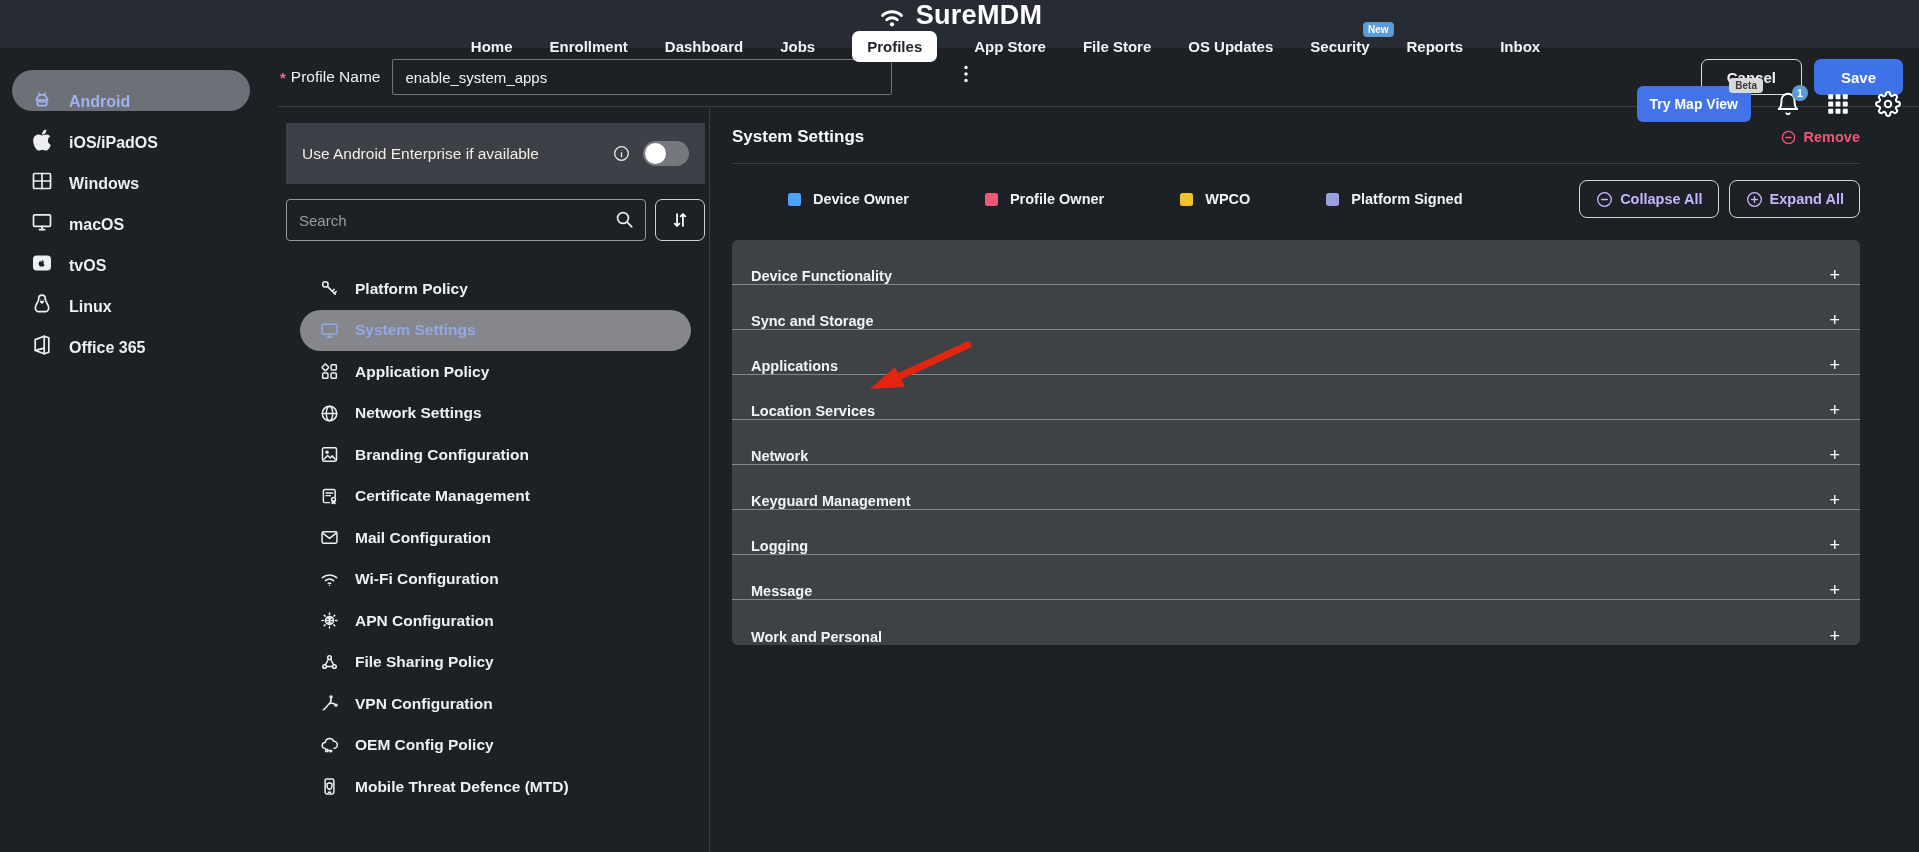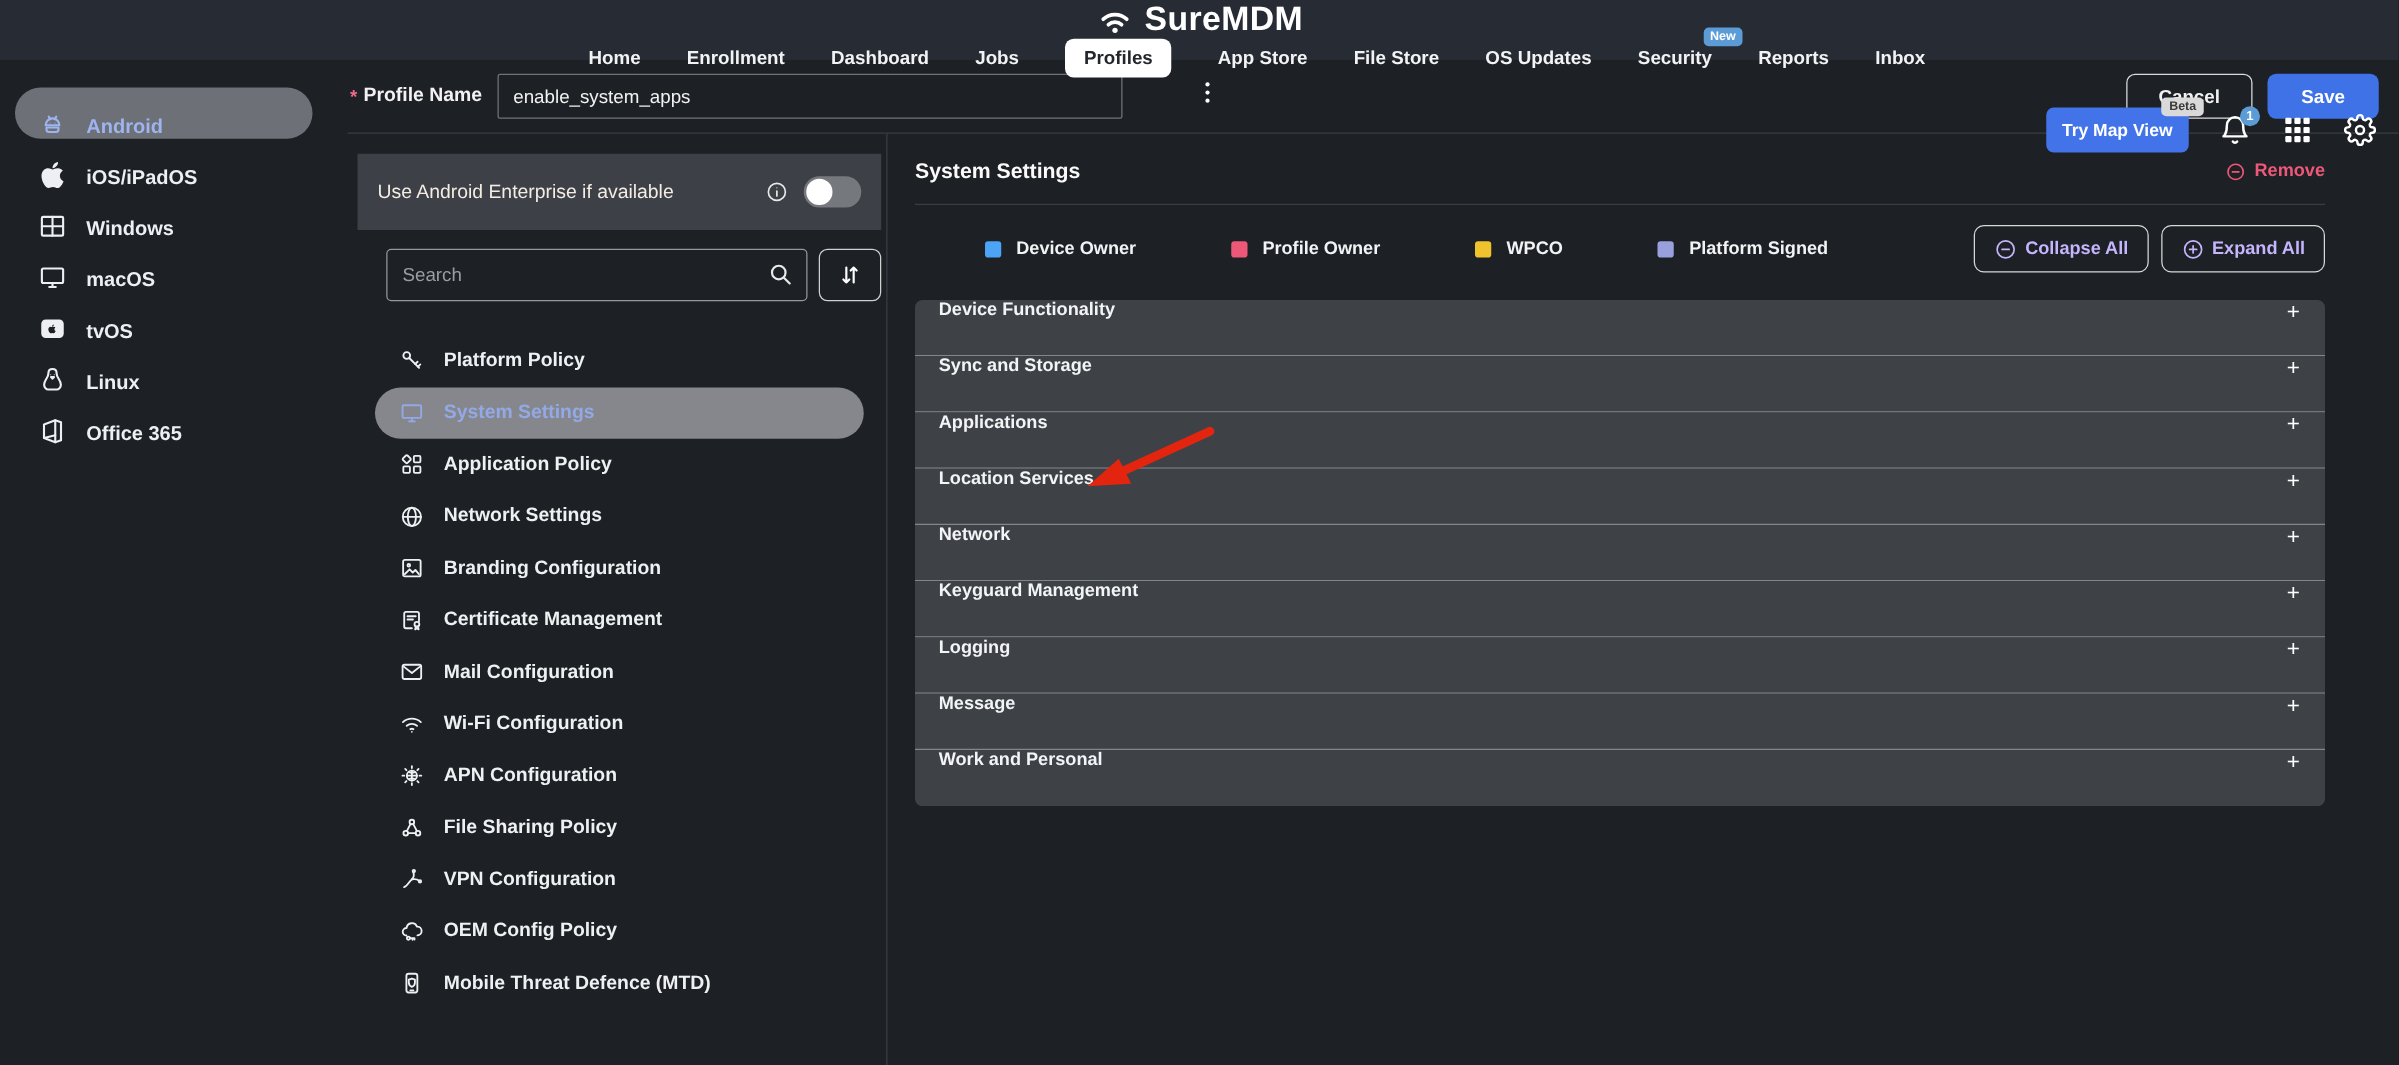--- a/index.html
+++ b/index.html
@@ -31,38 +31,38 @@
   .sidebar { width:278px; flex:none; padding-top:22px; }
   .side-item { display:flex; align-items:flex-end; gap:15px; height:41px; margin:0 28px 0 12px; padding:0 8px 0 18px; border-radius:22px; font-size:16px; font-weight:700; color:#edeff2; cursor:pointer; }
   .side-item.selected { background:#6d7076; color:#9db4ee; }
   .side-item .icon { width:24px; height:24px; flex:none; }
   .side-item .icon svg { width:100%; height:100%; }
 
   
   .main { flex:1; display:flex; flex-direction:column; min-width:0; }
   .profile-row { height:58px; display:flex; align-items:center; padding:0 16px 0 2px; gap:0; }
   .req-star { color:#f06a8a; font-size:15px; font-weight:700; margin-right:5px; }
-  .profile-label { font-size:15.5px; font-weight:700; color:#f2f2f2; }
+  .profile-label { font-size:15.5px; font-weight:400; color:#f2f2f2; }
   .profile-input { width:500px; height:36px; margin-left:12px; background:#1d2024; border:1px solid #70737a; border-radius:2px; color:#f2f2f2; font-family:inherit; font-size:15px; padding:0 12px; outline:none; }
   .hdr-btns { margin-left:auto; display:flex; gap:12px; }
   .btn-cancel { height:36px; padding:0 25px; background:transparent; border:1px solid #dcdcdc; border-radius:7px; color:#f2f2f2; font-family:inherit; font-size:15px; font-weight:600; cursor:pointer; }
   .btn-save { height:36px; padding:0 27px; background:#3e72e6; border:none; border-radius:7px; color:#fff; font-family:inherit; font-size:15px; font-weight:600; cursor:pointer; }
 
   .panels { flex:1; display:flex; border-top:1px solid #3a3e44; min-height:0; }
 
   
   .mid-panel { width:432px; flex:none; border-right:1px solid #3a3e44; padding:16px 4px 0 8px; overflow:hidden; }
   .toggle-box { background:#3d4046; padding:18px 16px; display:flex; align-items:center; gap:12px; }
   .toggle-label { flex:1; font-size:15.5px; font-weight:500; color:#f3ede3; }
   .info-icon { width:19px; height:19px; color:#e8e8e8; cursor:pointer; flex:none; }
   .info-icon svg { width:100%; height:100%; }
   .toggle { width:46px; height:25px; border-radius:13px; background:#75797e; position:relative; flex:none; cursor:pointer; }
   .toggle-knob { width:21px; height:21px; border-radius:50%; background:#fff; position:absolute; left:2px; top:2px; }
   .search-row { display:flex; gap:9px; margin-top:15px; }
-  .search-wrap { flex:1; position:relative;margin-left:23px; }
+  .search-wrap { flex:1; position:relative; }
   .search-input { width:100%; height:42px; background:transparent; border:1px solid #95989c; border-radius:4px; color:#f0f0f0; font-family:inherit; font-size:15px; padding:0 40px 0 12px; outline:none; }
   .search-input::placeholder { color:#9a9da2; }
   .search-icon { position:absolute; right:11px; top:10px; width:21px; height:21px; color:#e9e9e9; cursor:pointer; }
   .search-icon svg { width:100%; height:100%; }
   .sort-btn { width:50px; height:42px; flex:none; border:1px solid #d0d0d0; border-radius:7px; background:transparent; color:#fff; display:flex; align-items:center; justify-content:center; cursor:pointer; }
   .sort-btn svg { width:22px; height:22px; }
   .policy-list { margin-top:27px; }
   .policy-item { display:flex; align-items:center; gap:15px; height:41.5px; margin:0 14px; padding:0 10px 0 19px; border-radius:21px; font-size:15.5px; font-weight:700; color:#eef0f2; cursor:pointer; }
   .policy-item.selected { background:#85878c; color:#93a9e6; }
   .policy-item .icon { width:21px; height:21px; flex:none; }
@@ -77,21 +77,21 @@
   .remove-btn .icon svg { width:100%; height:100%; }
   .legend-row { display:flex; align-items:center; justify-content:space-between; margin-top:16px; }
   .legend { display:flex; gap:44px; padding-left:24px; }
   .legend-item { display:flex; align-items:center; gap:12px; font-size:14.5px; font-weight:600; color:#f2f3f5;margin-left:32px; }
   .legend-swatch { width:13px; height:13px; border-radius:2.5px; flex:none; }
   .rp-buttons { display:flex; gap:10px; }
   .outline-btn { display:flex; align-items:center; gap:6px; height:38px; padding:0 15px; border:1px solid #d8d8d8; border-radius:8px; background:transparent; color:#c4b5fd; font-family:inherit; font-size:14.5px; font-weight:600; cursor:pointer;justify-content:center; }
   .outline-btn .icon { width:19px; height:19px; }
   .outline-btn .icon svg { width:100%; height:100%; }
   .accordion { margin-top:22px; border-radius:6px; overflow:hidden; }
-  .acc-row { height:45px; display:flex; justify-content:space-between; align-items:flex-start; background:#3e4146; padding:0 20px 0 19px; border-bottom:1px solid #83868b; cursor:pointer; }
+  .acc-row { height:45px; display:flex; justify-content:space-between; align-items:flex-end; background:#3e4146; padding:0 20px 0 19px; border-bottom:1px solid #83868b; cursor:pointer; }
   .acc-row:last-child { border-bottom:none; }
   .acc-label { font-size:14.5px; font-weight:700; color:#f3f4f6; }
   .acc-plus { font-size:18px; font-weight:400; color:#fff; line-height:1; cursor:pointer; }
   .acc-plus::before { content:"+"; }
 
   .annot-arrow { position:absolute; left:850px; top:330px; width:140px; height:80px; pointer-events:none; z-index:40; }
 </style>
 </head>
 <body>
 <div class="page">

